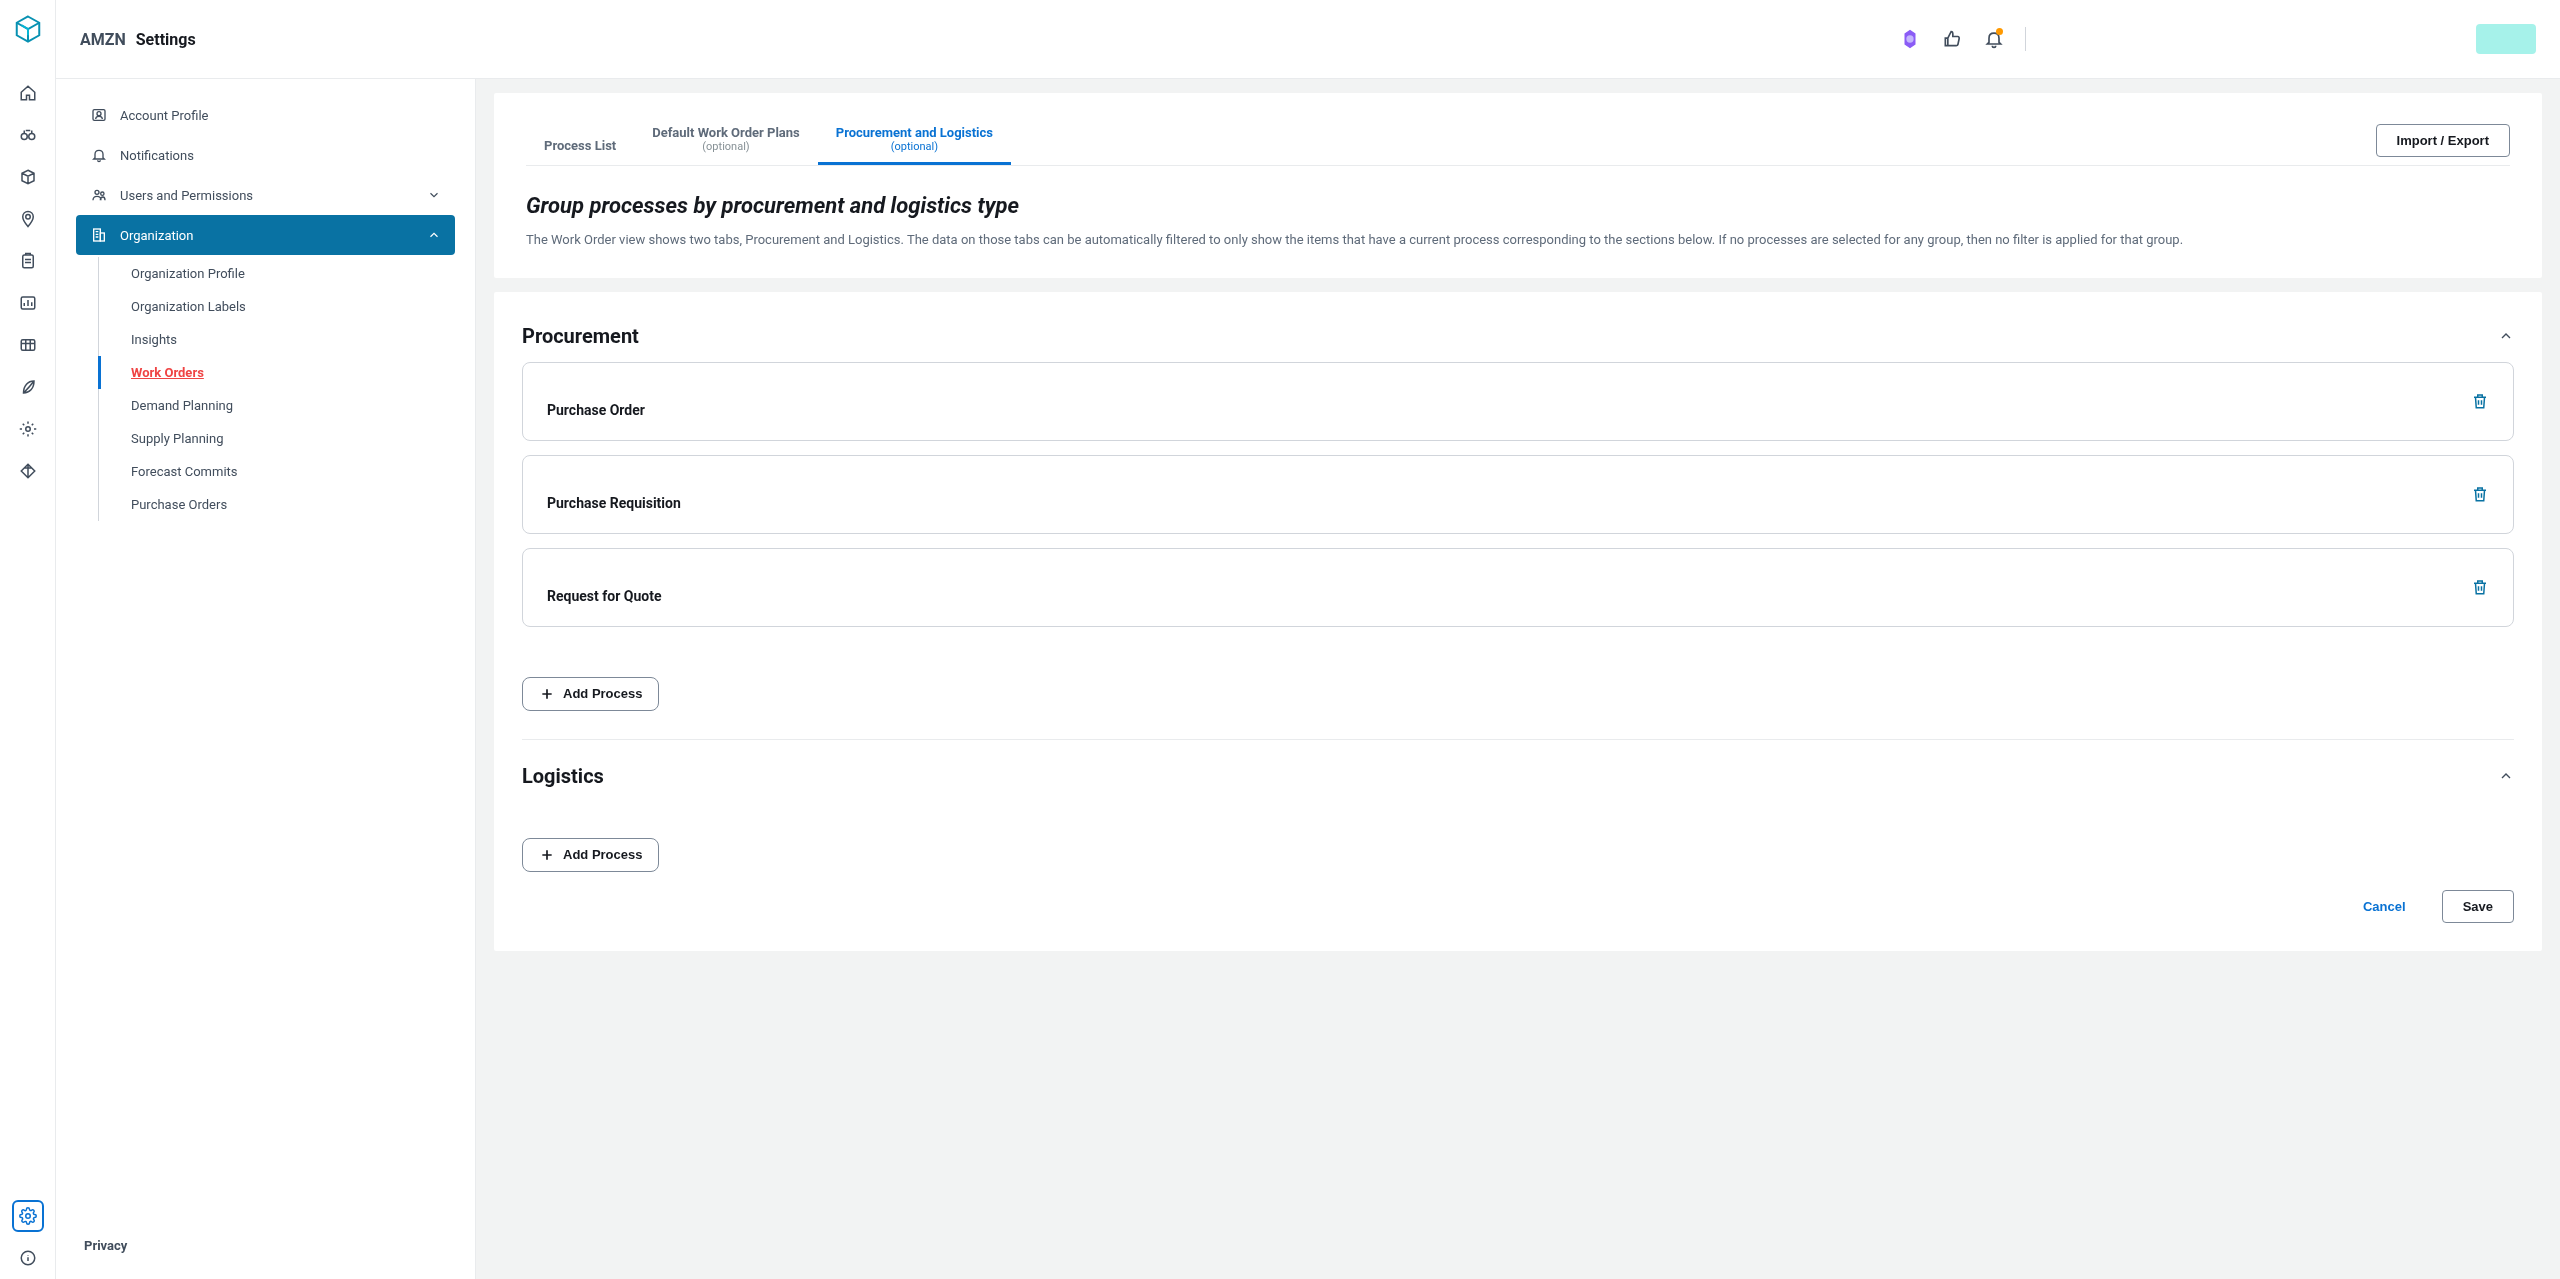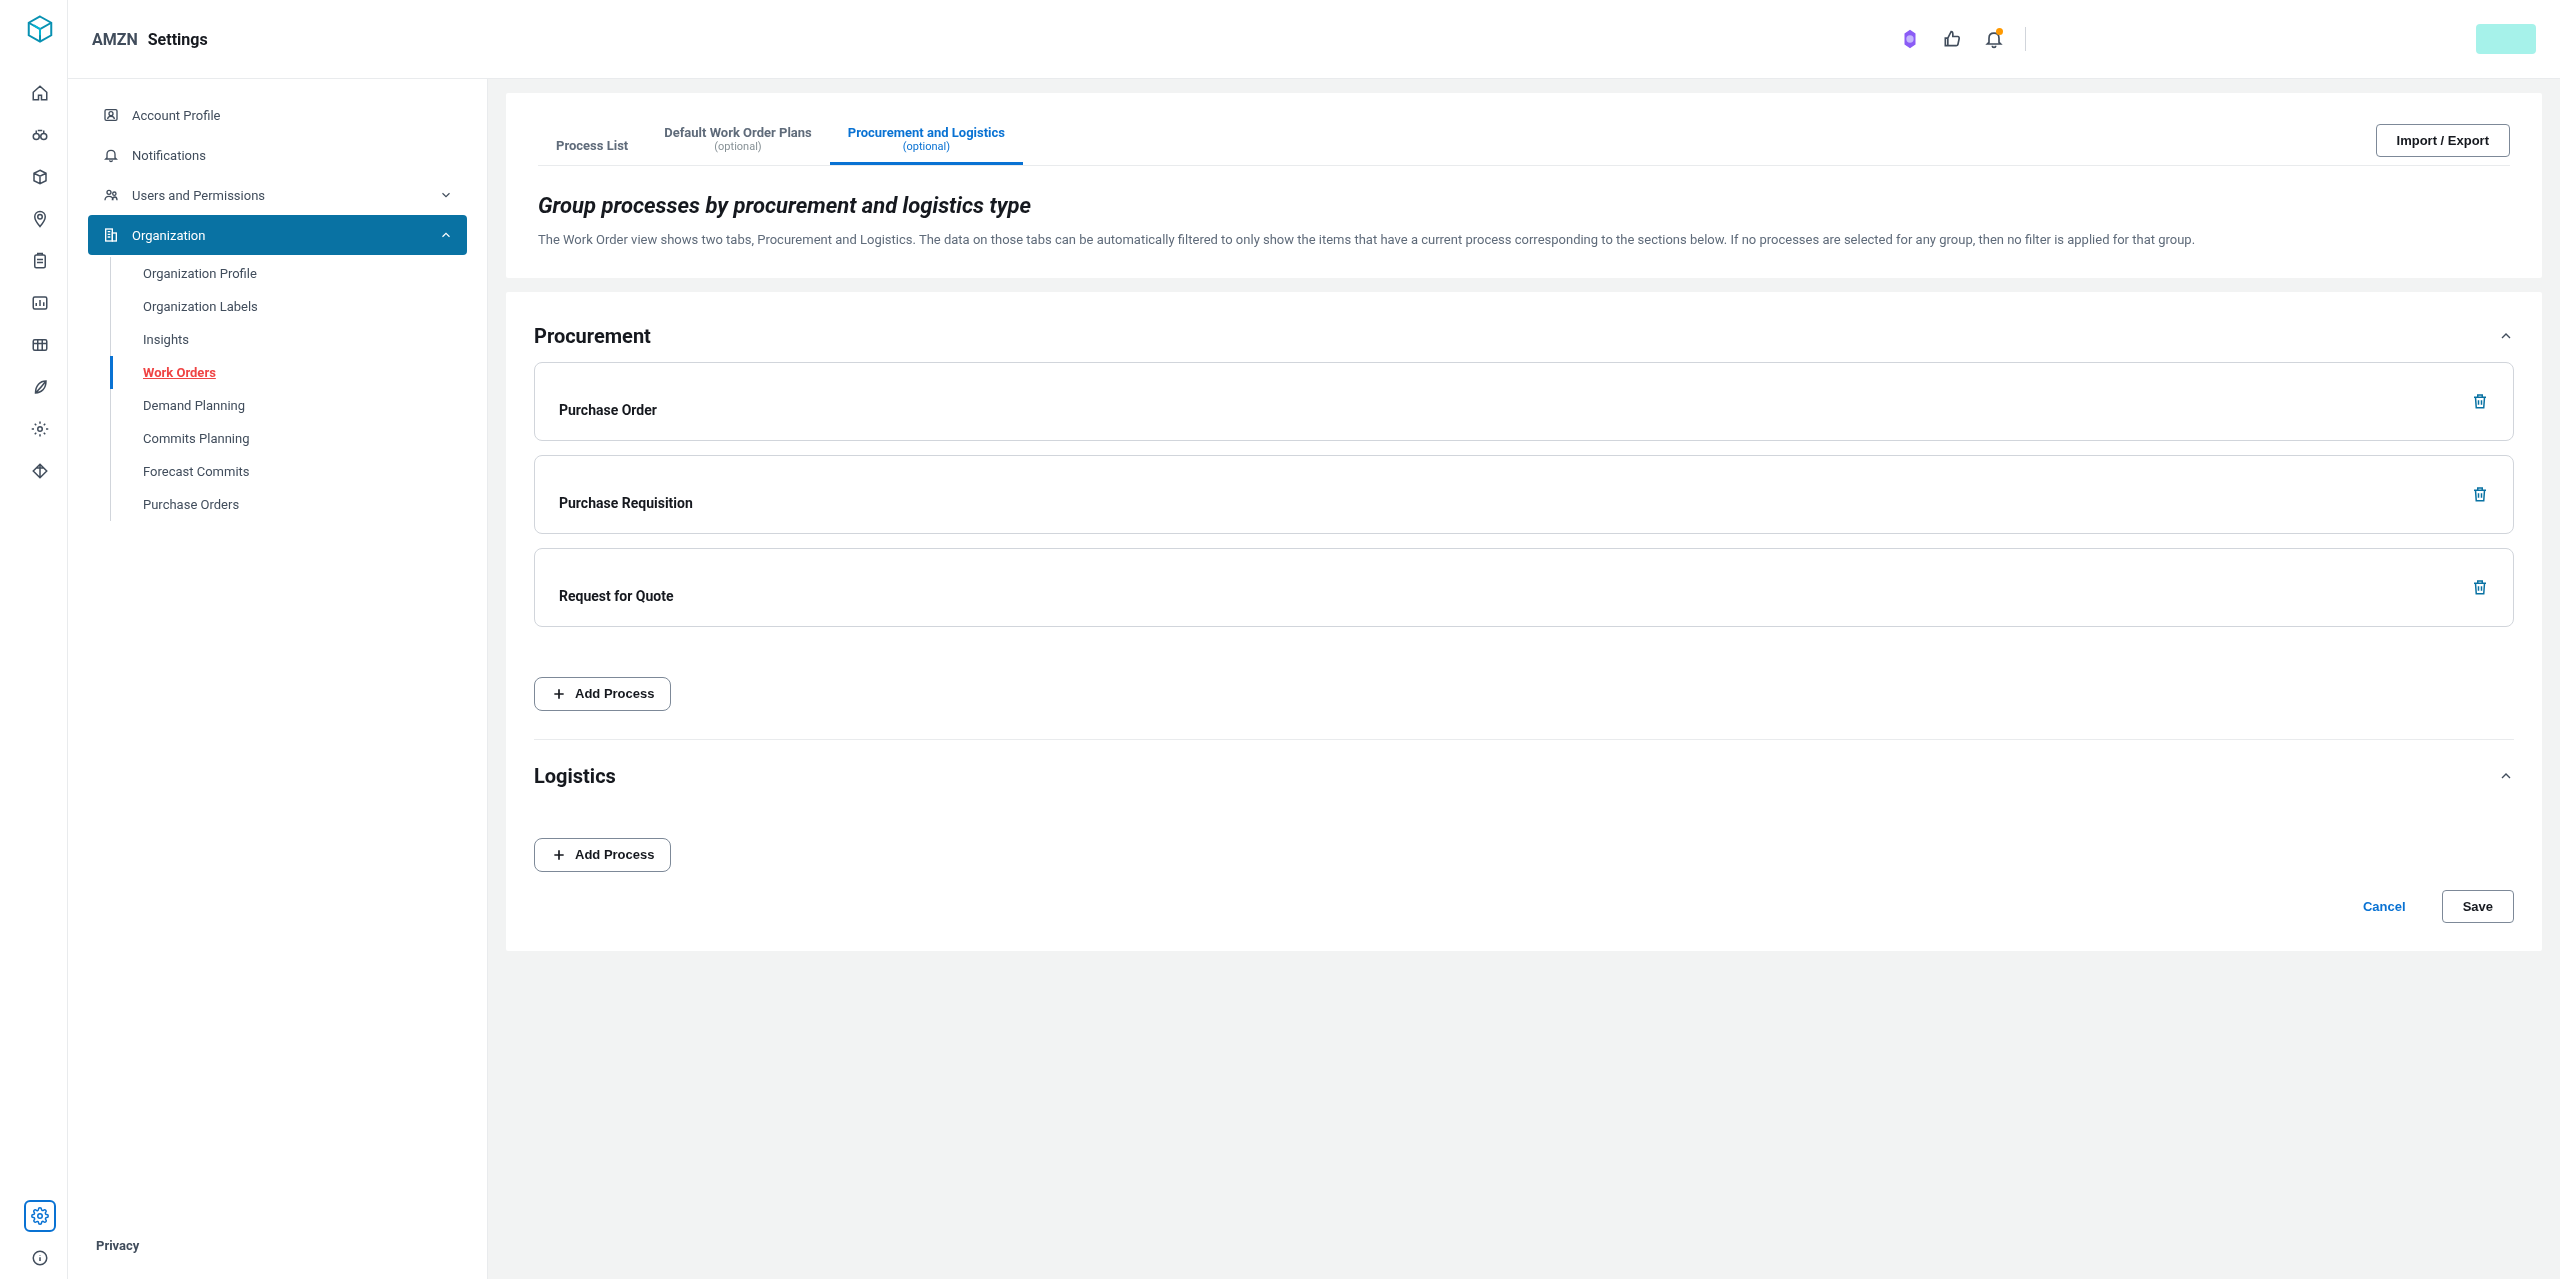--- a/index.html
+++ b/index.html
@@ -5,21 +5,21 @@
   * { box-sizing: border-box; margin: 0; padding: 0; }
   body {
     font-family: -apple-system, BlinkMacSystemFont, "Segoe UI", Roboto, "Helvetica Neue", Arial, sans-serif;
     font-size: 13px;
     color: #16191f;
     background: #fff;
     width: 2560px;
     height: 1279px;
     overflow: hidden;
   }
-  .app { display: flex; height: 100%; padding-left: 12px; }
+  .app { display: flex; height: 100%; }
   
   .icon-rail {
     width: 56px;
     border-right: 1px solid #e9ebed;
     display: flex;
     flex-direction: column;
     align-items: center;
     padding-top: 14px;
     background: #fff;
   }
@@ -372,21 +372,21 @@
                 <path d="M6 15 L12 9 L18 15"></path>
               </svg>
           </span>
         </div>
         <div class="subnav">
           <div class="subnav-item">Organization Profile</div>
           <div class="subnav-item">Organization Labels</div>
           <div class="subnav-item">Insights</div>
           <div class="subnav-item active">Work Orders</div>
           <div class="subnav-item">Demand Planning</div>
-          <div class="subnav-item">Commits Planning</div>
+          <div class="subnav-item">Supply Planning</div>
           <div class="subnav-item">Forecast Commits</div>
           <div class="subnav-item">Purchase Orders</div>
         </div>
         <div class="sidebar-spacer"></div>
         <div class="privacy">Privacy</div>
       </div>
 
       <div class="content">
         <div class="panel header-panel">
           <div class="tabs-row">

